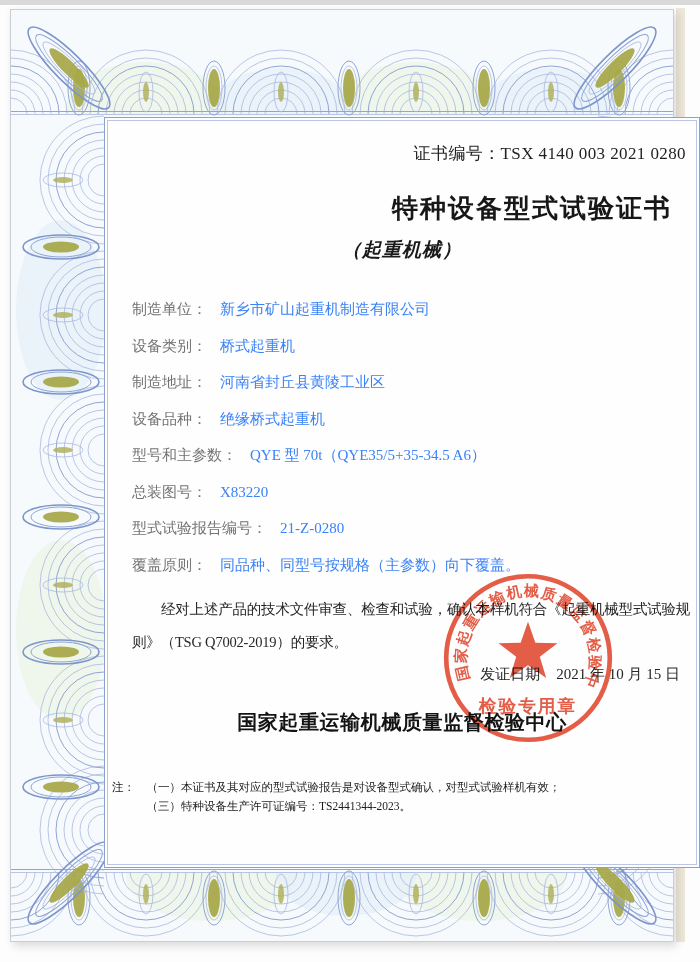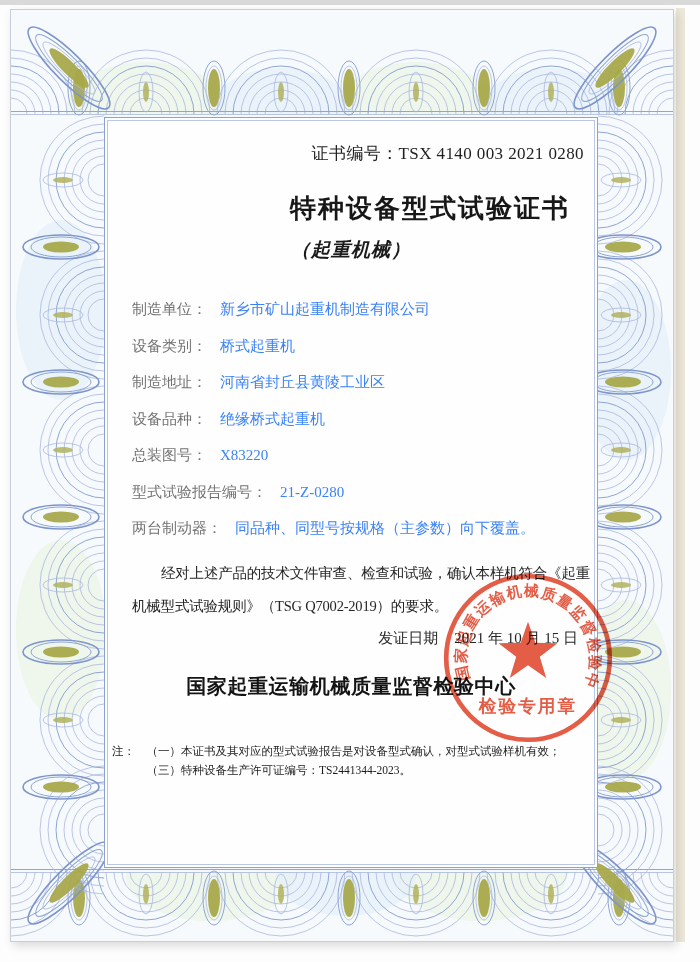--- a/index.html
+++ b/index.html
@@ -19,21 +19,21 @@
   .border-svg{position:absolute;left:0;top:0;z-index:0;}
   .ln{fill:none;stroke:#a9b7dd;stroke-width:0.8;}
   .ln2{fill:none;stroke:#8fa5d2;stroke-width:1;}
   .ln3{fill:none;stroke:#7e95cc;stroke-width:1.6;}
   .olv{fill:#a8a94b;opacity:.95;}
   .olv2{fill:#aeae55;opacity:.8;}
   .tintg{fill:#e9f3df;opacity:.55;}
   .tintb{fill:#e2eef9;opacity:.6;}
 
   .panel{
-    position:absolute;left:93px;top:107px;width:494px;height:751px;
+    position:absolute;left:93px;top:107px;width:596px;height:751px;
     background:#fefefe;border:1px solid #8ca1cf;box-sizing:border-box;z-index:1;padding-left:44px;
   }
   .panel-inner{
     position:absolute;left:2px;top:2px;right:2px;bottom:2px;
     border:1px solid #b9c6e5;padding:0 24px;box-sizing:border-box;
   }
   .cert-no{margin:22px -14px 0 0;text-align:right;font-size:17px;line-height:22px;letter-spacing:.4px;color:#1f1f1f;}
   .doc-title{margin-top:26px;text-align:right;font-size:26px;font-weight:bold;letter-spacing:2px;color:#171717;
              font-family:"Liberation Sans","DejaVu Sans",sans-serif;}
   .doc-subtitle{margin-top:11px;text-align:center;font-size:19px;font-weight:bold;letter-spacing:1px;color:#1b1b1b;
@@ -248,29 +248,33 @@
         </div>
         <div class="field-row">
           <span class="field-label">制造地址：</span>
           <span class="field-value">河南省封丘县黄陵工业区</span>
         </div>
         <div class="field-row">
           <span class="field-label">设备品种：</span>
           <span class="field-value">绝缘桥式起重机</span>
         </div>
         <div class="field-row">
+          <span class="field-label">型号和主参数：</span>
+          <span class="field-value">QYE 型 70t（QYE35/5+35-34.5 A6）</span>
+        </div>
+        <div class="field-row">
           <span class="field-label">总装图号：</span>
           <span class="field-value">X83220</span>
         </div>
         <div class="field-row">
           <span class="field-label">型式试验报告编号：</span>
           <span class="field-value">21-Z-0280</span>
         </div>
         <div class="field-row">
-          <span class="field-label">两台制动器：</span>
+          <span class="field-label">覆盖原则：</span>
           <span class="field-value">同品种、同型号按规格（主参数）向下覆盖。</span>
         </div>
       </div>
 
       <div class="statement">经对上述产品的技术文件审查、检查和试验，确认本样机符合《起重机械型式试验规则》（TSG Q7002-2019）的要求。</div>
 
       <div class="date-line">
         <span class="date-label">发证日期</span><span>2021 年 10 月 15 日</span>
       </div>
 

